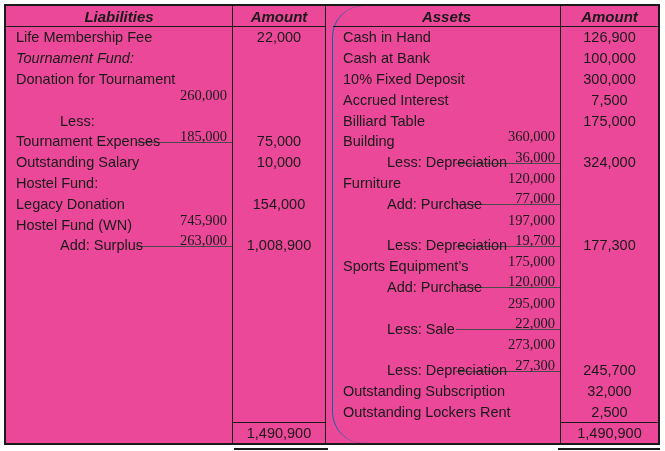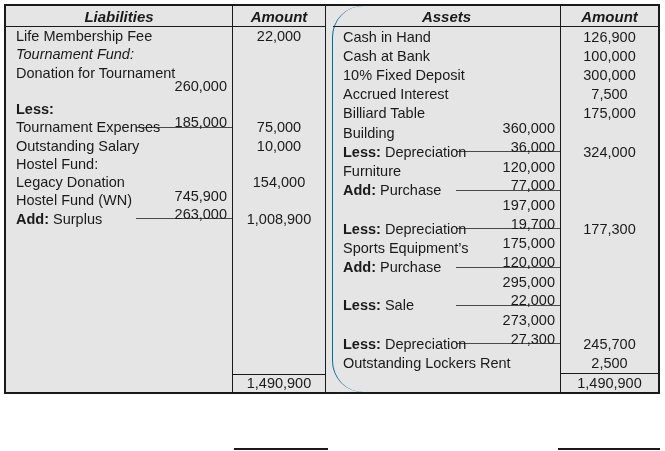--- a/index.html
+++ b/index.html
@@ -5,46 +5,46 @@
   * { box-sizing: border-box; margin: 0; padding: 0; }
   html, body {
     width: 665px; height: 451px; overflow: hidden;
     background: #ffffff;
     font-family: "Liberation Sans", sans-serif;
     color: #1a1a1a;
     font-size: 14.5px;
   }
   .sheet { position: relative; width: 665px; height: 451px; background: #ffffff; }
   .tbl {
-    position: absolute; left: 4px; top: 4px; width: 656px; height: 390px;
-    border: 2px solid #1a1a1a; display: flex; background: #e5e5e5;
+    position: absolute; left: 4px; top: 4px; width: 656px; height: 441px;
+    border: 2px solid #1a1a1a; display: flex; background: #ec4899;
   }
   .half { display: flex; flex-direction: column; height: 100%; }
   .half.left  { width: 320px; border-right: 1px solid #1a1a1a; }
   .gap { width: 6px; }
   .half.right { flex: 1; border-left: 1px solid #0369a1; border-radius: 31px; }
 
   .row { display: flex; flex: 1 1 0; position: relative; min-height: 0; }
   .row.head { flex: 0 0 21px; border-bottom: 1px solid #1a1a1a; }
 
   .lcol { flex: 1; position: relative; border-right: 1px solid #1a1a1a; }
   .acol { width: 92px; display: flex; align-items: center; justify-content: center; white-space: nowrap; }
   .half.right .acol { width: 97px; }
 
   .lbl {
     position: absolute; left: 10px; top: 50%; transform: translateY(-50%);
     white-space: nowrap; z-index: 2;
   }
   .lbl.it { font-style: italic; }
-  .lbl b { font-weight: bold; }
+  .lbl b { font-weight: normal; margin-left: 44px; }
 
   .sub {
     position: absolute; right: 0; top: 0; bottom: 9px; width: 96px;
     display: flex; align-items: center; justify-content: flex-end;
-    padding-right: 5px; white-space: nowrap; z-index: 1;
+    padding-right: 5px; white-space: nowrap; z-index: 1; font-family: Liberation Serif, serif;
   }
   .half.right .sub { width: 104px; }
   .sub.ul { border-bottom: 1.5px solid #4a4a4a; }
 
   .row.total .acol { border-top: 1.5px solid #1a1a1a; }
 
   .head .hcell {
     display: flex; align-items: center; justify-content: center;
   }
   .head .htxt { font-weight: bold; font-style: italic; font-size: 15px; }
@@ -294,20 +294,26 @@
         </div>
         <div class="row">
           <div class="lcol">
             <span class="lbl"><b>Less:</b> Depreciation</span>
             <div class="sub ul">27,300</div>
           </div>
           <div class="acol">245,700</div>
         </div>
         <div class="row">
           <div class="lcol">
+            <span class="lbl">Outstanding Subscription</span>
+          </div>
+          <div class="acol">32,000</div>
+        </div>
+        <div class="row">
+          <div class="lcol">
             <span class="lbl">Outstanding Lockers Rent</span>
           </div>
           <div class="acol">2,500</div>
         </div>
         <div class="row total">
           <div class="lcol"></div>
           <div class="acol">1,490,900</div>
         </div>
       </div>
 

